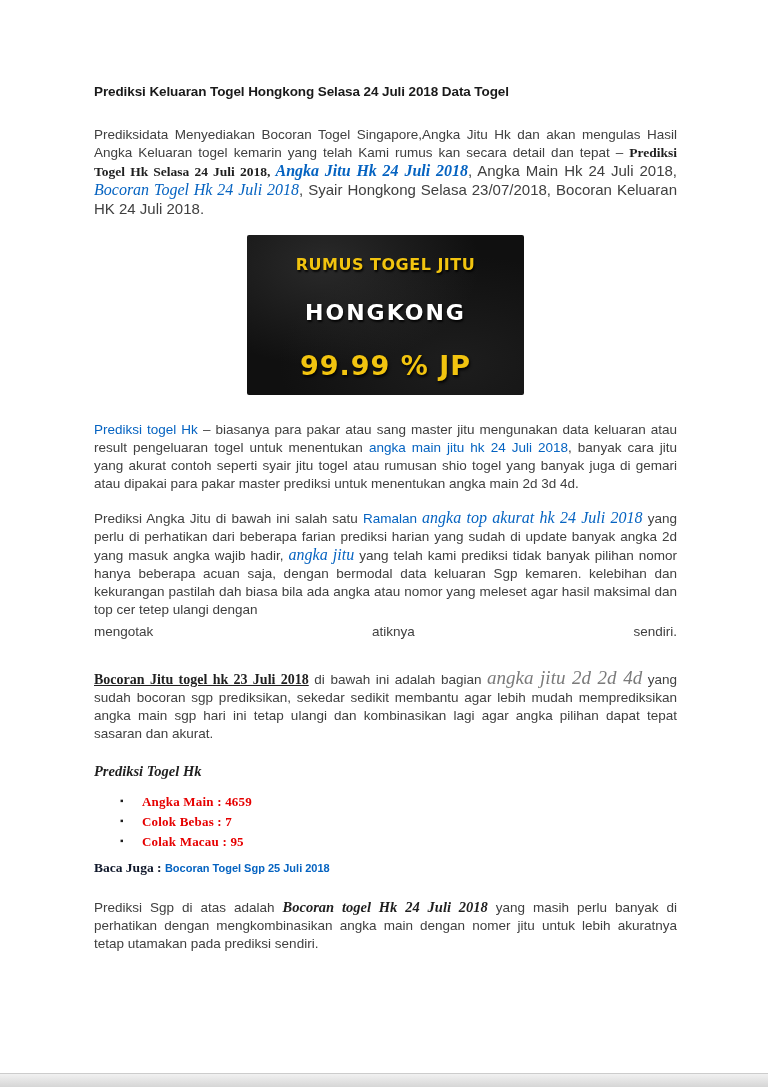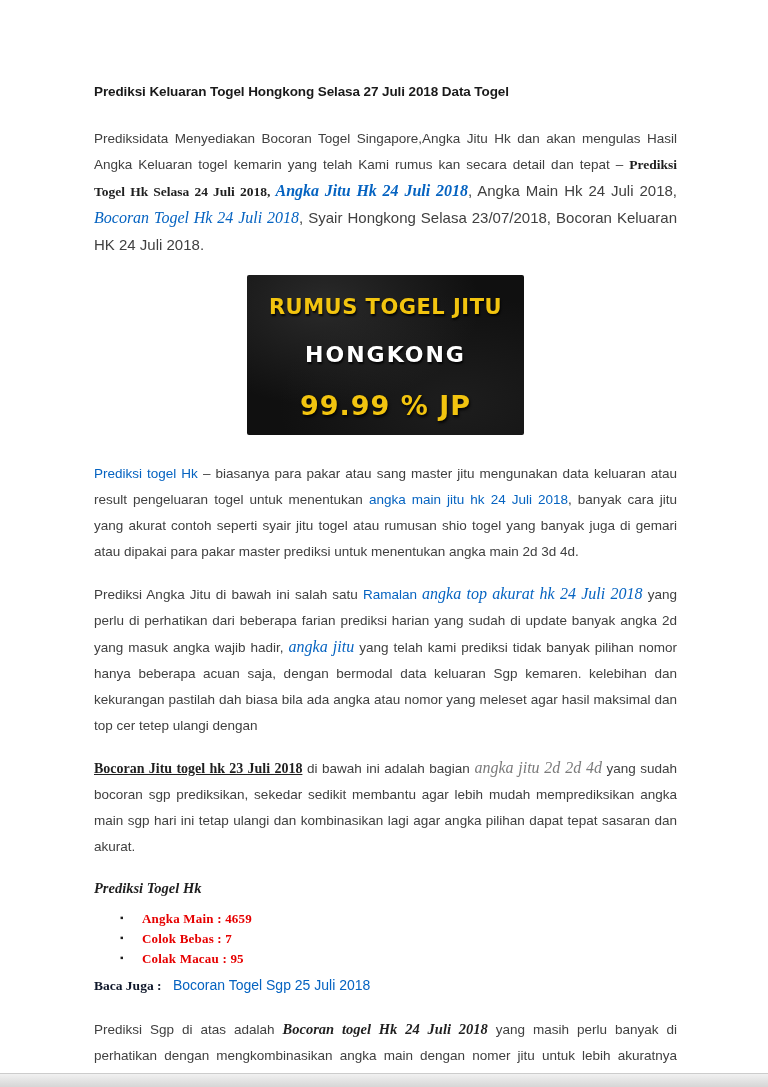--- a/index.html
+++ b/index.html
@@ -15,43 +15,43 @@
     font-family:"Liberation Sans", sans-serif;
     color:#3f3f3f;
   }
   .page{padding:84px 91px 0 94px;}
   .title{
     font-size:13.5px;font-weight:700;color:#1a1a1a;
     letter-spacing:-0.1px;margin-bottom:27px;
     font-family:"Liberation Sans", sans-serif;
   }
   .para{
-    font-size:13.5px;line-height:26px;text-align:justify;
+    font-size:13.5px;line-height:18px;text-align:justify;
     color:#404040;margin-bottom:16px;
   }
   .lg{font-size:15px;}
   .serif-b{font-family:"Liberation Serif", serif;font-weight:700;color:#1f1f1f;font-size:13.5px;}
   .link{color:var(--link-blue);text-decoration:none;cursor:pointer;}
   .link-serif-bi{font-family:"Liberation Serif", serif;font-weight:700;font-style:italic;color:var(--link-blue);font-size:16px;text-decoration:none;cursor:pointer;}
   .link-serif-i{font-family:"Liberation Serif", serif;font-style:italic;color:var(--link-blue);font-size:16px;text-decoration:none;cursor:pointer;}
-  .serif-i-gray{font-family:"Liberation Serif", serif;font-style:italic;color:#7a7a7a;font-size:16px;}
+  .serif-i-gray{font-family:"Liberation Serif", serif;font-style:italic;color:#7a7a7a;font-size:19px;}
   .serif-bi{font-family:"Liberation Serif", serif;font-weight:700;font-style:italic;color:#1f1f1f;font-size:14.5px;}
   .serif-bu{font-family:Liberation Serif, serif;font-weight:700;text-decoration:underline;color:#1f1f1f;font-size:14px;}
 
   .banner{
     width:277px;height:160px;margin:16px auto 26px;
     background:
       radial-gradient(ellipse at 28% 18%, rgba(90,90,90,.35) 0%, rgba(0,0,0,0) 55%),
       radial-gradient(ellipse at 75% 80%, rgba(70,70,70,.25) 0%, rgba(0,0,0,0) 60%),
       var(--banner-bg);
     display:flex;flex-direction:column;align-items:center;justify-content:space-between;
     padding:20px 8px 14px;border-radius:2px;
   }
   .banner-l1{
-    color:var(--banner-yellow);font-weight:800;font-size:21px;letter-spacing:.5px;
+    color:var(--banner-yellow);font-weight:800;font-size:16px;letter-spacing:.5px;
     font-family:"DejaVu Sans", sans-serif;text-shadow:1px 2px 2px rgba(0,0,0,.85);
     white-space:nowrap;
   }
   .banner-l2{
     color:#ffffff;font-weight:800;font-size:22px;letter-spacing:2px;
     font-family:"DejaVu Sans", sans-serif;text-shadow:1px 2px 2px rgba(0,0,0,.85);
     white-space:nowrap;
   }
   .banner-l3{
     color:var(--banner-yellow);font-weight:800;font-size:27px;letter-spacing:1px;
@@ -81,47 +81,52 @@
   }
   .bullet-text{
     font-family:"Liberation Serif", serif;font-weight:700;
     font-size:13px;color:var(--bullet-red);letter-spacing:.2px;
   }
 
   .baca-line{
     font-size:13.5px;line-height:24px;margin:4px 0 18px;
   }
   .baca-label{font-family:"Liberation Serif", serif;font-weight:700;color:#0f172a;font-size:13.5px;}
-  .baca-link{font-weight:400;color:var(--link-blue);cursor:pointer;text-decoration:none;font-size:14px;margin-left:8px;}
+  .baca-link{font-weight:700;color:var(--link-blue);cursor:pointer;text-decoration:none;font-size:11px;}
 
   .bottom-edge{
     position:absolute;left:0;right:0;bottom:0;height:14px;
     background:linear-gradient(#f1f1f1,#d6d6d6);
     border-top:1px solid #cccccc;
   }
 </style>
 </head>
 <body>
 
 <div class="page">
 
-  <h1 class="title">Prediksi Keluaran Togel Hongkong Selasa 27 Juli 2018 Data Togel</h1>
+  <h1 class="title">Prediksi Keluaran Togel Hongkong Selasa 24 Juli 2018 Data Togel</h1>
 
   <p class="para"><span>Prediksidata Menyediakan Bocoran Togel Singapore,Angka Jitu Hk dan akan mengulas Hasil Angka Keluaran togel kemarin yang telah Kami rumus kan secara detail dan tepat – </span><span class="serif-b">Prediksi Togel Hk Selasa 24 Juli 2018, </span><a class="link-serif-bi">Angka Jitu Hk 24 Juli 2018</a><span class="lg">, Angka Main Hk 24 Juli 2018, </span><a class="link-serif-i">Bocoran Togel Hk 24 Juli 2018</a><span class="lg">,  Syair Hongkong Selasa 23/07/2018, Bocoran Keluaran HK 24 Juli 2018.</span></p>
 
   <div class="banner">
     <div class="banner-l1">RUMUS TOGEL JITU</div>
     <div class="banner-l2">HONGKONG</div>
     <div class="banner-l3">99.99 % JP</div>
   </div>
 
   <p class="para"><a class="link">Prediksi togel Hk</a><span> – biasanya para pakar atau sang master jitu mengunakan data keluaran atau result pengeluaran togel untuk menentukan </span><a class="link">angka main jitu hk 24 Juli 2018</a><span>, banyak cara jitu yang akurat contoh seperti syair jitu togel atau rumusan shio togel yang banyak juga di gemari atau dipakai para pakar master prediksi untuk menentukan angka main 2d 3d 4d.</span></p>
 
   <p class="para"><span>Prediksi Angka Jitu di bawah ini salah satu </span><a class="link">Ramalan</a><span> </span><a class="link-serif-i">angka top akurat hk 24 Juli 2018</a><span> yang perlu di perhatikan dari beberapa farian prediksi harian yang sudah di update banyak angka 2d yang masuk angka wajib hadir, </span><a class="link-serif-i">angka jitu</a><span> yang telah kami prediksi tidak banyak pilihan nomor hanya beberapa acuan saja, dengan bermodal data keluaran Sgp kemaren. kelebihan dan kekurangan pastilah dah biasa bila ada angka atau nomor yang meleset agar hasil maksimal dan top cer tetep ulangi dengan</span></p>
 
+  <div class="justified-lastline">
+    <span>mengotak</span>
+    <span>atiknya</span>
+    <span>sendiri.</span>
+  </div>
 
   <p class="para"><span class="serif-bu">Bocoran Jitu togel hk 23 Juli 2018</span><span> di bawah ini adalah bagian </span><span class="serif-i-gray">angka jitu 2d 2d 4d</span><span> yang sudah bocoran sgp prediksikan, sekedar sedikit membantu agar lebih mudah memprediksikan angka main sgp hari ini tetap ulangi dan kombinasikan lagi agar angka pilihan dapat tepat sasaran dan akurat.</span></p>
 
   <h2 class="heading">Prediksi Togel Hk</h2>
 
   <ul class="bullets">
     <li class="bullet-item">
       <span class="bullet-marker">▪</span>
       <span class="bullet-text">Angka Main : 4659</span>
     </li>

